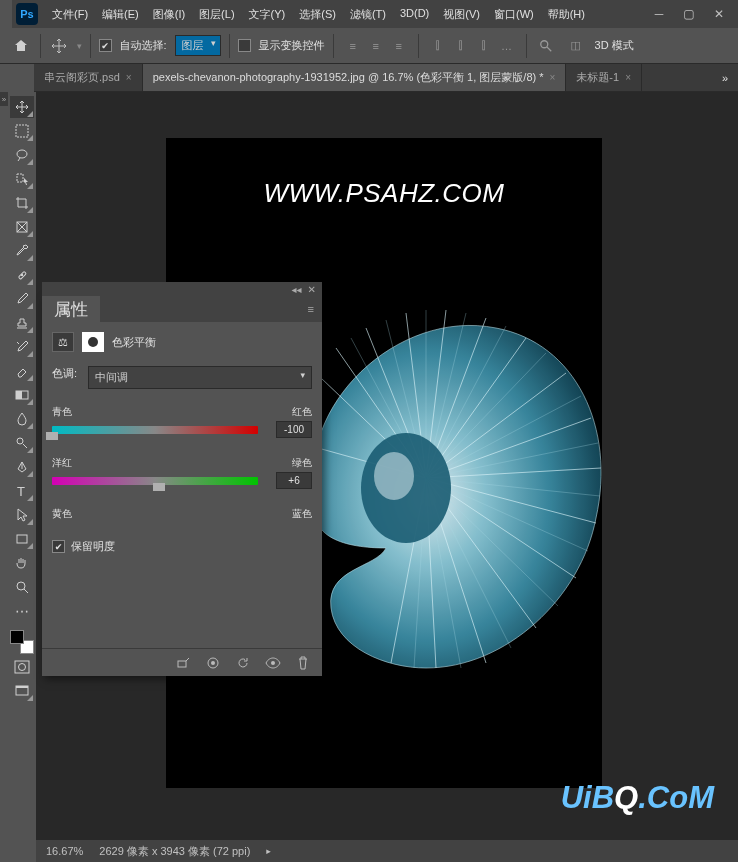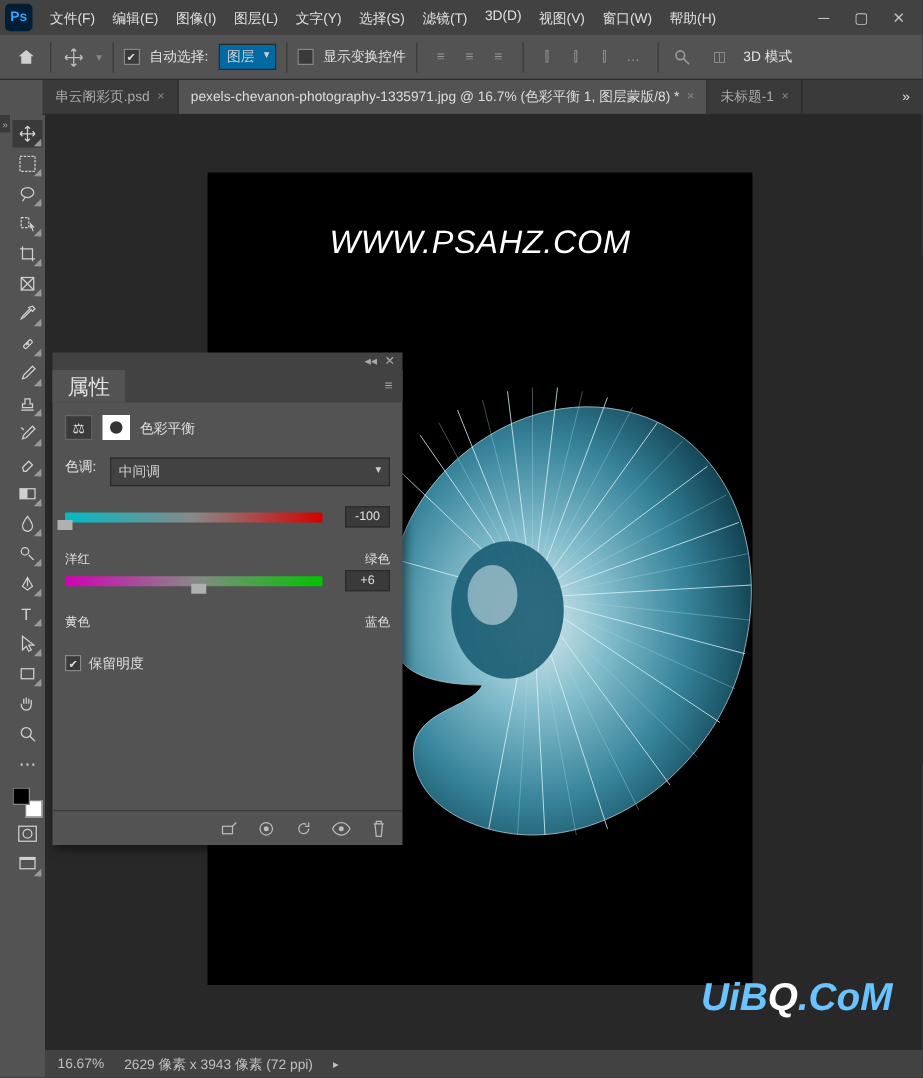--- a/index.html
+++ b/index.html
@@ -1,17 +1,17 @@
 <!DOCTYPE html>
 <html><head>
 <meta charset="utf-8">
 <style>
 * { margin: 0; padding: 0; box-sizing: border-box; font-family: "Microsoft YaHei", sans-serif; }
 body { width: 738px; height: 862px; background: #535353; overflow: hidden; color: #e0e0e0; font-size: 11px; position: relative; }
-.titlebar { height: 28px; background: #424242; display: flex; align-items: center; padding: 0 4px; }
+.titlebar { height: 28px; background: #424242; display: flex; align-items: center; padding: 0 4px; margin-left: 12px; }
 .ps-logo { width: 22px; height: 22px; background: #001e36; border-radius: 4px; display: flex; align-items: center; justify-content: center; color: #31a8ff; font-weight: bold; font-size: 11px; margin-right: 8px; }
 .menus { display: flex; gap: 2px; }
 .menu-item { padding: 4px 6px; cursor: pointer; color: #e0e0e0; }
 .win-controls { margin-left: auto; display: flex; }
 .win-btn { width: 30px; height: 20px; display: flex; align-items: center; justify-content: center; color: #c0c0c0; cursor: pointer; font-size: 12px; }
 .optbar { height: 36px; background: #535353; border-bottom: 1px solid #2a2a2a; display: flex; align-items: center; padding: 0 10px; gap: 8px; }
 .opt-home { width: 22px; height: 22px; display: flex; align-items: center; justify-content: center; color: #d0d0d0; }
 .opt-sep { width: 1px; height: 24px; background: #3a3a3a; }
 .opt-icon { width: 20px; height: 18px; display: flex; align-items: center; justify-content: center; color: #c0c0c0; }
 .opt-chk { width: 13px; height: 13px; border: 1px solid #888; background: #3a3a3a; display: inline-flex; align-items: center; justify-content: center; font-size: 9px; }
@@ -136,21 +136,21 @@
   <div class="opt-btn">◫</div>
   <span>3D 模式</span>
 </div>
 
 <div class="tabbar">
     <div class="tab">
       <span>串云阁彩页.psd</span>
       <span class="tab-close">×</span>
     </div>
     <div class="tab active">
-      <span>pexels-chevanon-photography-1335971.jpg @ 16.7% (色彩平衡 1, 图层蒙版/8) *</span>
+      <span>pexels-chevanon-photography-1931952.jpg @ 16.7% (色彩平衡 1, 图层蒙版/8) *</span>
       <span class="tab-close">×</span>
     </div>
     <div class="tab">
       <span>未标题-1</span>
       <span class="tab-close">×</span>
     </div>
     <div class="tab-more">»</div>
   </div>
 
 <div class="left-dock">»</div>
@@ -364,20 +364,24 @@
           <div class="adj-mask-dot"></div>
         </div>
       <span>色彩平衡</span>
     </div>
     <div class="field-row">
       <span class="field-label">色调:</span>
       <div class="field-select">中间调</div>
     </div>
     <div id="sliders">
         <div class="slider-row">
+          <div class="slider-labels">
+            <span>青色</span>
+            <span>红色</span>
+          </div>
   <div class="slider-track-wrap">
             <div class="slider-track track-cr">
               <div class="slider-handle" style="left:0%"></div>
             </div>
             <div class="slider-val">-100</div>
           </div>
         </div>
         <div class="slider-row">
           <div class="slider-labels">
             <span>洋红</span>

